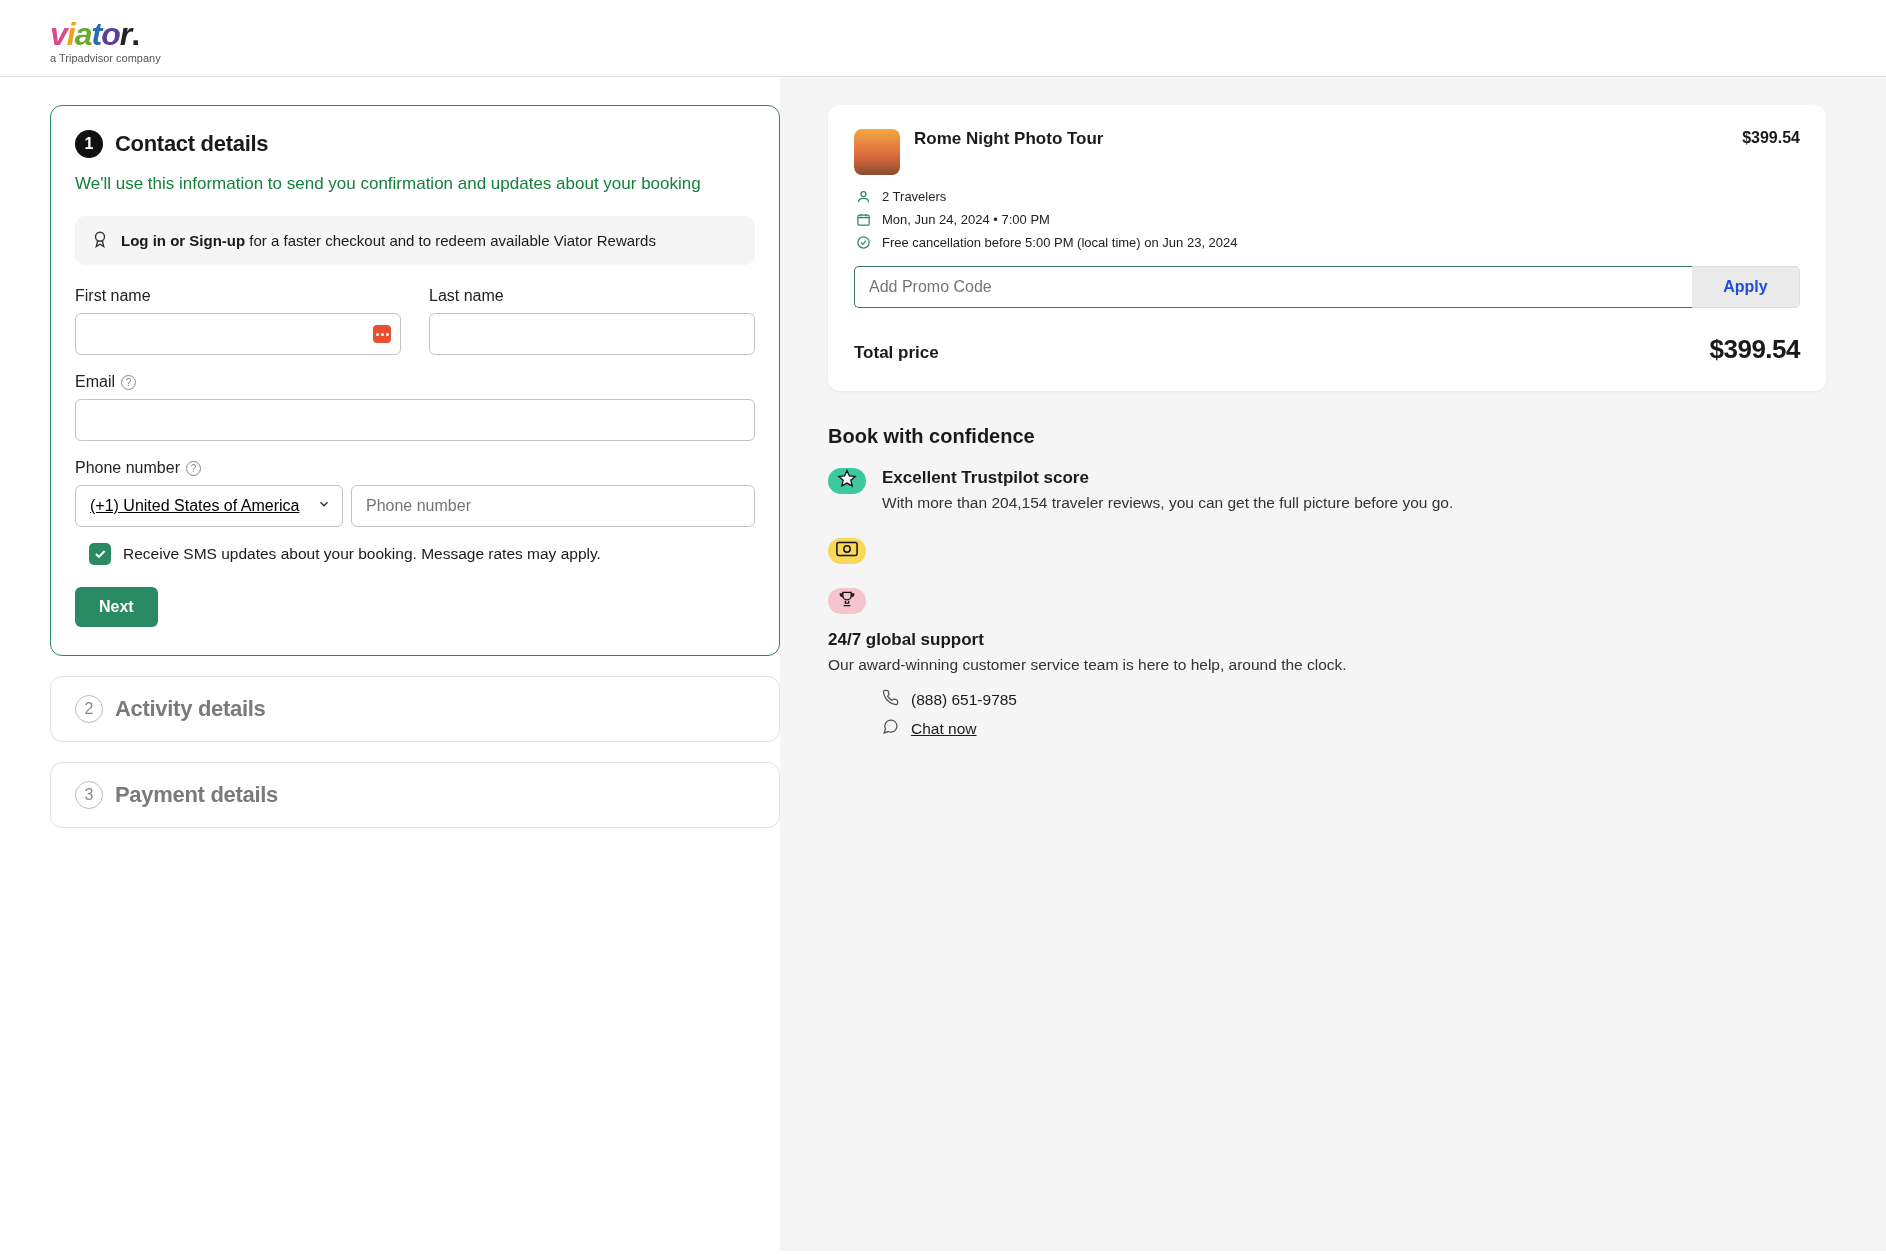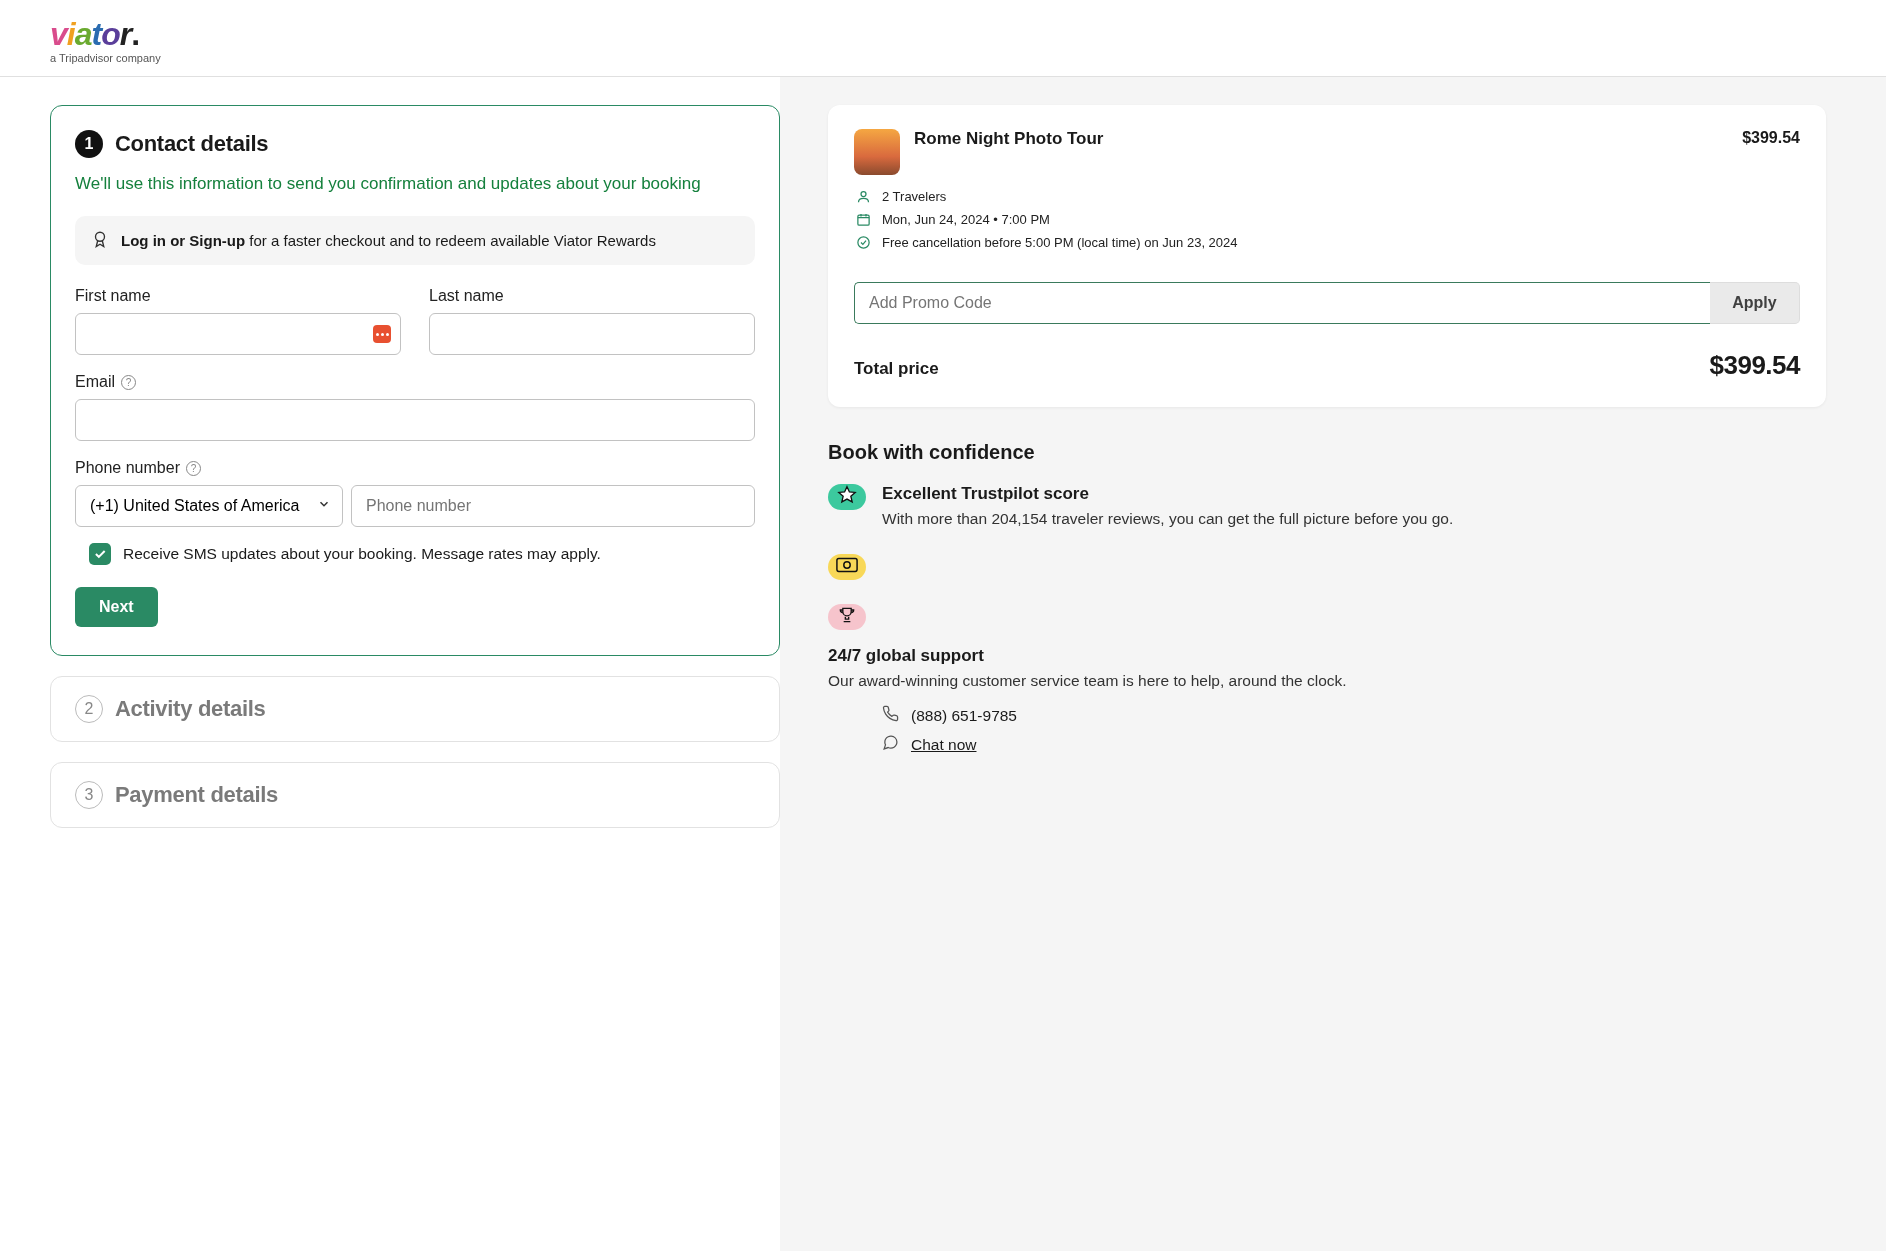--- a/index.html
+++ b/index.html
@@ -64,21 +64,21 @@
   .form-label { font-size:16px; margin-bottom:8px; color:#222; display:flex; align-items:center; gap:6px;}
   .text-input {
     height:42px; border:1px solid #c2c2c2; border-radius:6px; font-size:16px; padding:0 12px; width:100%;
   }
   .phone-row { display:flex; gap:8px;}
   .select-wrap {
     position:relative; flex:0 0 268px;
   }
   .select-btn {
     height:42px; width:100%; border:1px solid #c2c2c2; border-radius:6px; background:#fff;
-    text-align:left; padding:0 36px 0 14px; font-size:16px; cursor:pointer;
+    text-align:left; padding:0 36px 0 14px; font-size:16px; cursor:pointer;text-decoration:underline;
   }
   .chevron {
     position:absolute; right:12px; top:50%; transform:translateY(-50%);
     pointer-events:none;
   }
   .phone-input { flex:1; height:42px; border:1px solid #c2c2c2; border-radius:6px; font-size:16px; padding:0 14px;}
   .check-row { display:flex; align-items:center; gap:12px; margin:16px 0 22px 14px; font-size:15.5px;}
   .checkbox {
     width:22px; height:22px; border-radius:5px; background:#2a8a64; display:flex;
     align-items:center; justify-content:center; cursor:pointer; flex-shrink:0;
@@ -106,28 +106,28 @@
   .summary-card { background:#fff; border-radius:12px; padding:24px 26px 26px 26px; box-shadow:0 1px 3px rgba(0,0,0,0.06);}
   .tour-row { display:flex; gap:14px; align-items:flex-start; justify-content:space-between; margin-bottom:14px;}
   .thumb {
     width:46px; height:46px; border-radius:8px; background:linear-gradient(180deg,#f5a742 0%, #d96a3e 60%, #8a4a2e 100%);
     flex-shrink:0;
   }
   .tour-title { font-size:17px; font-weight:800; flex:1;}
   .tour-price { font-size:16px; font-weight:700;}
   .meta-row { display:flex; align-items:center; gap:10px; font-size:13px; margin:8px 0; color:#222;}
   .meta-icon { width:18px; display:flex; justify-content:center;}
-  .promo-row { display:flex; margin-top:32px;justify-content:flex-end;}
+  .promo-row { display:flex; margin-top:16px;justify-content:flex-end;}
   .promo-input {
     flex:1; height:42px; border:1.5px solid #3a7a5c; border-right:none;
     border-radius:5px 0 0 5px; padding:0 14px; font-size:16px; outline:none;
   }
   .promo-btn {
-    width:90px; height:42px; background:#eaeaea; border:1.5px solid #ddd; border-left:none;
-    border-radius:0 5px 5px 0; font-size:16px; font-weight:700; color:#404040; cursor:pointer;
+    width:108px; height:42px; background:#eaeaea; border:1.5px solid #ddd; border-left:none;
+    border-radius:0 5px 5px 0; font-size:16px; font-weight:700; color:#1d4ed8; cursor:pointer;
   }
   .total-row { display:flex; justify-content:space-between; align-items:baseline; margin-top:26px;}
   .total-label { font-size:17px; font-weight:800;}
   .total-value { font-size:26px; font-weight:900; letter-spacing:-0.5px;}
   .confidence-title { font-size:20px; font-weight:800; margin:34px 0 20px 0;}
   .conf-item { display:flex; gap:16px; margin-bottom:24px;}
   .conf-icon {
     width:38px; height:26px; flex-shrink:0; display:flex; align-items:center; justify-content:center; position:relative;
   }
   .conf-bubble {

